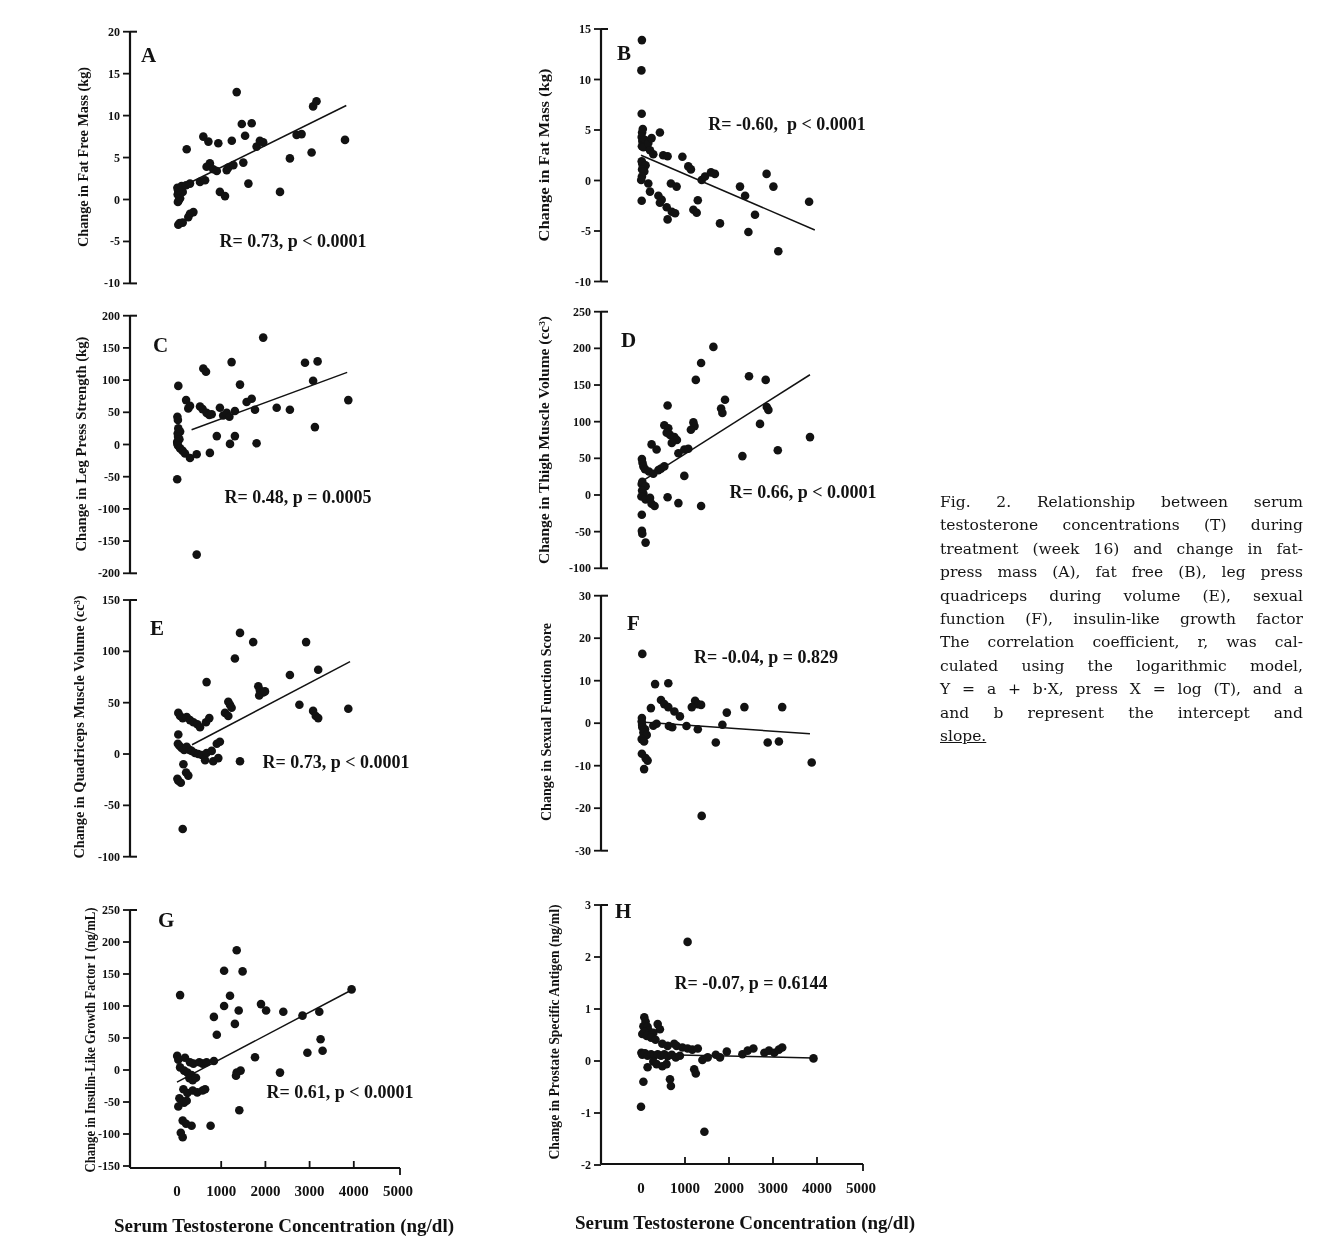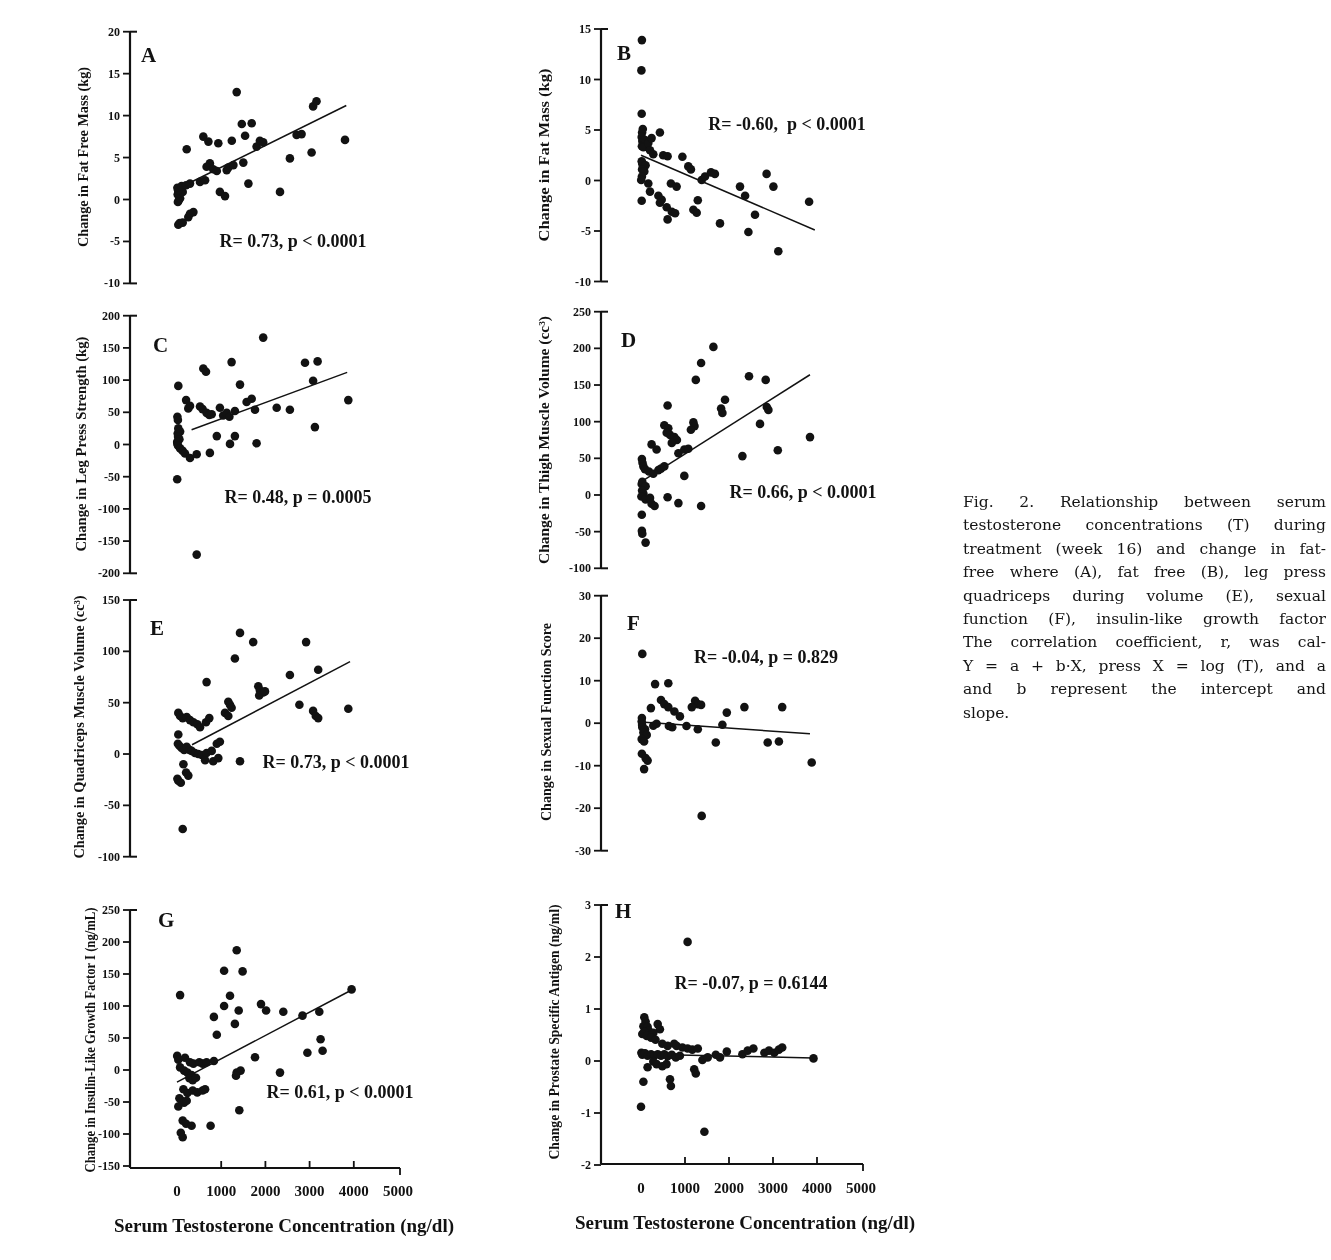--- a/index.html
+++ b/index.html
@@ -6,25 +6,25 @@
   body{width:1331px;height:1260px;position:relative;font-family:"Liberation Serif",serif;color:#111;}
   #fig-svg{position:absolute;left:0;top:0;}
   #fig-svg text{fill:#121212;}
   .tick-label{font:bold 12px "Liberation Serif",serif;}
   .x-tick-label{font:bold 15px "Liberation Serif",serif;}
   .panel-letter{font:bold 21px "Liberation Serif",serif;}
   .annotation{font:bold 18px "Liberation Serif",serif;}
   .ylabel{font:bold 15px "Liberation Serif",serif;}
   .ylabel-sm{font:bold 14px "Liberation Serif",serif;}
   .xlabel{font:bold 19px "Liberation Serif",serif;}
-  #caption{position:absolute;left:963px;top:491px;width:363px;
+  #caption{position:absolute;left:940px;top:491px;width:363px;
            font-family:"DejaVu Serif","Liberation Serif",serif;
            font-size:15.5px;line-height:23.4px;color:#141414;}
   .cap-line{text-align:justify;text-align-last:justify;}
-  .cap-line.last{text-align-last:left;}
+  .cap-line.last{text-align-last:left;text-decoration:underline;}
   .i{}
 </style>
 </head>
 <body>
 
 <svg id="fig-svg" width="1331" height="1260" viewBox="0 0 1331 1260" xmlns="http://www.w3.org/2000/svg">
     <g>
       <line x1="130" y1="31.7" x2="130" y2="283.4" stroke="#121212" stroke-width="2.2"></line>
       <line x1="130" y1="31.7" x2="137" y2="31.7" stroke="#121212" stroke-width="2"></line>
       <line x1="130" y1="283.4" x2="137" y2="283.4" stroke="#121212" stroke-width="2"></line>
@@ -683,20 +683,21 @@
         <circle cx="813.5" cy="1058.4" r="4.3"></circle>
       </g>
       <text x="751" y="989" text-anchor="middle" class="annotation">R= -0.07, p = 0.6144</text>
     </g>
   </svg>
 
 <div id="caption">
     <div class="cap-line"><span>Fig. 2. Relationship between serum</span></div>
     <div class="cap-line"><span>testosterone concentrations (T) during</span></div>
     <div class="cap-line"><span>treatment (</span><span class="i">week 16</span><span>) and change in fat-</span></div>
-    <div class="cap-line"><span>free where (</span><span class="i">A</span><span>), fat free (</span><span class="i">B</span><span>), leg press</span></div>
+    <div class="cap-line"><span>press mass (</span><span class="i">A</span><span>), fat free (</span><span class="i">B</span><span>), leg press</span></div>
     <div class="cap-line"><span>quadriceps during volume (</span><span class="i">E</span><span>), sexual</span></div>
     <div class="cap-line"><span>function (</span><span class="i">F</span><span>), insulin-like growth factor</span></div>
     <div class="cap-line"><span>The correlation coefficient, </span><span class="i">r</span><span>, was cal-</span></div>
+    <div class="cap-line"><span>culated using the logarithmic model,</span></div>
     <div class="cap-line"><span>Y = </span><span class="i">a</span><span> + </span><span class="i">b</span><span>·X, press X = log (T), and </span><span class="i">a</span></div>
     <div class="cap-line"><span>and </span><span class="i">b</span><span> represent the intercept and</span></div>
     <div class="cap-line last"><span>slope.</span></div>
   </div>
 
 </body></html>

